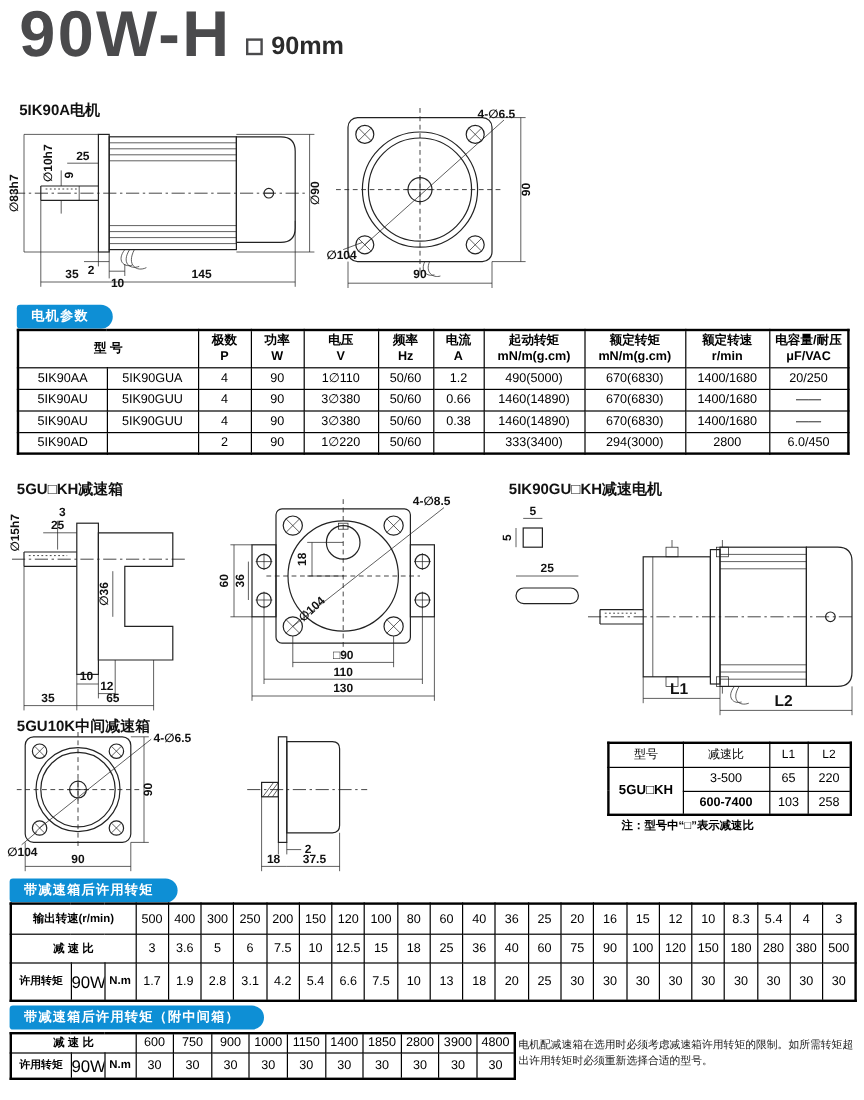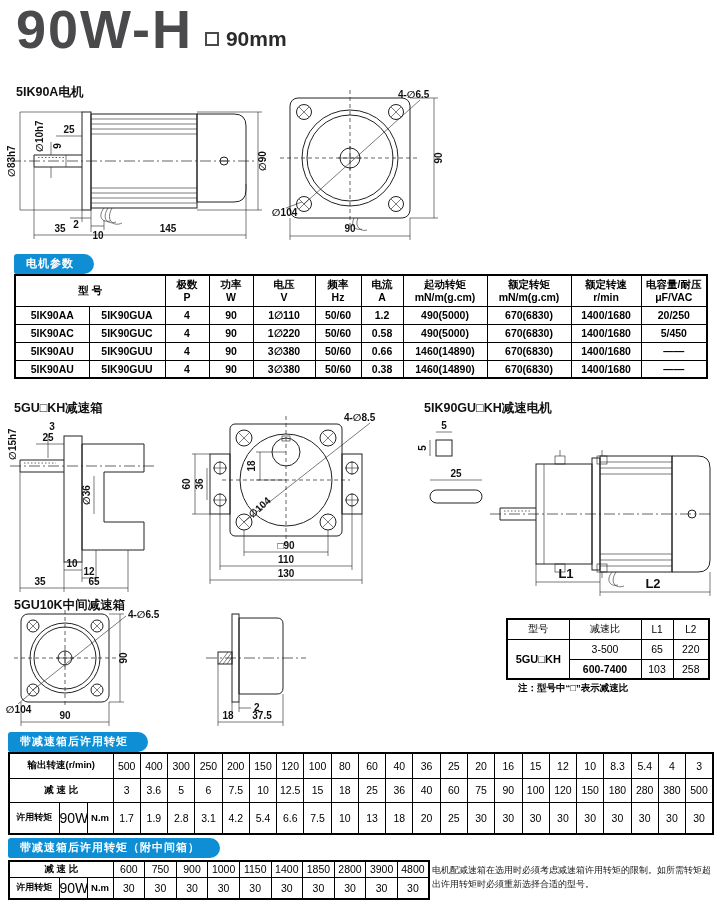--- a/index.html
+++ b/index.html
@@ -27,21 +27,21 @@
   }
 
   
   table { border-collapse: collapse; table-layout: fixed; background: #fff; }
   th, td { border: 1px solid #000; text-align: center; vertical-align: middle; overflow: hidden; }
 
   .params { width: 692px; border: 2px solid #000; }
   .params thead tr { height: 31px; margin-top: 16px; }
   .params tbody tr { height: 18px; }
   .params th { font-size: 10.5px; font-weight: bold; line-height: 1.25; }
-  .params td { font-size: 10.5px; font-weight: bold; text-align: center; }
+  .params td { font-size: 10.5px; font-weight: normal; text-align: center; }
 
   .gear { width: 202px; border: 2px solid #000; }
   .gear tr { height: 20px; }
   .gear th { font-size: 10px; font-weight: normal; }
   .gear td { font-size: 10.5px; }
   .gear .gmodel { font-size: 11px; font-weight: bold; }
   .gear .bold { font-weight: bold; }
   .gear-note { font-size: 9.5px; font-weight: bold; }
 
   .torque { border: 2px solid #000; }
@@ -250,33 +250,20 @@
         <td>90</td>
         <td>1∅110</td>
         <td>50/60</td>
         <td>1.2</td>
         <td>490(5000)</td>
         <td>670(6830)</td>
         <td>1400/1680</td>
         <td>20/250</td>
       </tr>
     <tr>
-        <td>5IK90AC</td>
-        <td>5IK90GUC</td>
-        <td>4</td>
-        <td>90</td>
-        <td>1∅220</td>
-        <td>50/60</td>
-        <td>0.58</td>
-        <td>490(5000)</td>
-        <td>670(6830)</td>
-        <td>1400/1680</td>
-        <td>5/450</td>
-      </tr>
-    <tr>
         <td>5IK90AU</td>
         <td>5IK90GUU</td>
         <td>4</td>
         <td>90</td>
         <td>3∅380</td>
         <td>50/60</td>
         <td>0.66</td>
         <td>1460(14890)</td>
         <td>670(6830)</td>
         <td>1400/1680</td>
@@ -287,20 +274,33 @@
         <td>5IK90GUU</td>
         <td>4</td>
         <td>90</td>
         <td>3∅380</td>
         <td>50/60</td>
         <td>0.38</td>
         <td>1460(14890)</td>
         <td>670(6830)</td>
         <td>1400/1680</td>
         <td>——</td>
+      </tr>
+    <tr>
+        <td>5IK90AD</td>
+        <td></td>
+        <td>2</td>
+        <td>90</td>
+        <td>1∅220</td>
+        <td>50/60</td>
+        <td></td>
+        <td>333(3400)</td>
+        <td>294(3000)</td>
+        <td>2800</td>
+        <td>6.0/450</td>
       </tr>
   </tbody>
 </table>
 
 <div class="abs sec-label" style="left:14px; top:400px;">5GU□KH减速箱</div>
 <div class="abs sec-label" style="left:424px; top:400px;">5IK90GU□KH减速电机</div>
 
 <svg class="abs" style="left:6px; top:414px;" width="175" height="180" viewBox="0 0 175 180">
   <line class="cl" x1="4" y1="52" x2="150" y2="52"></line>
   <line x1="14" y1="46" x2="58" y2="46"></line>

